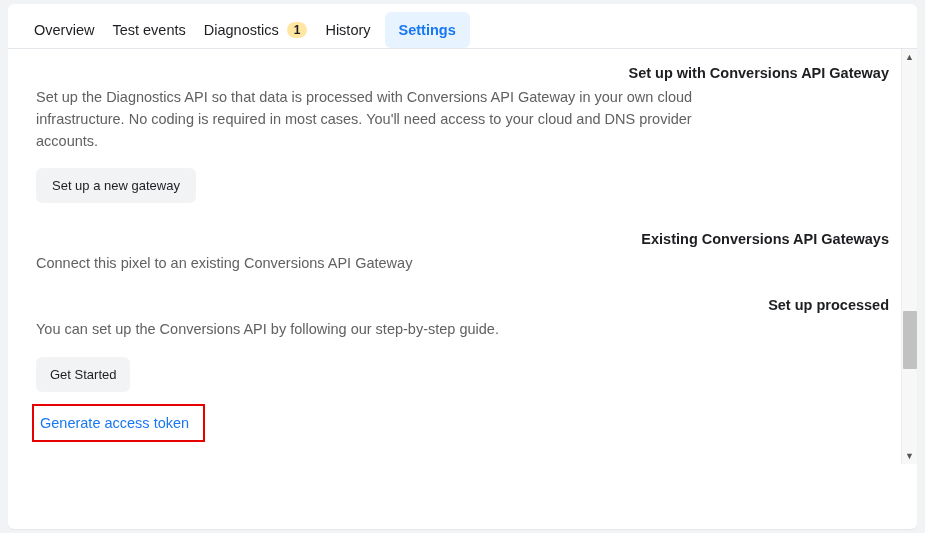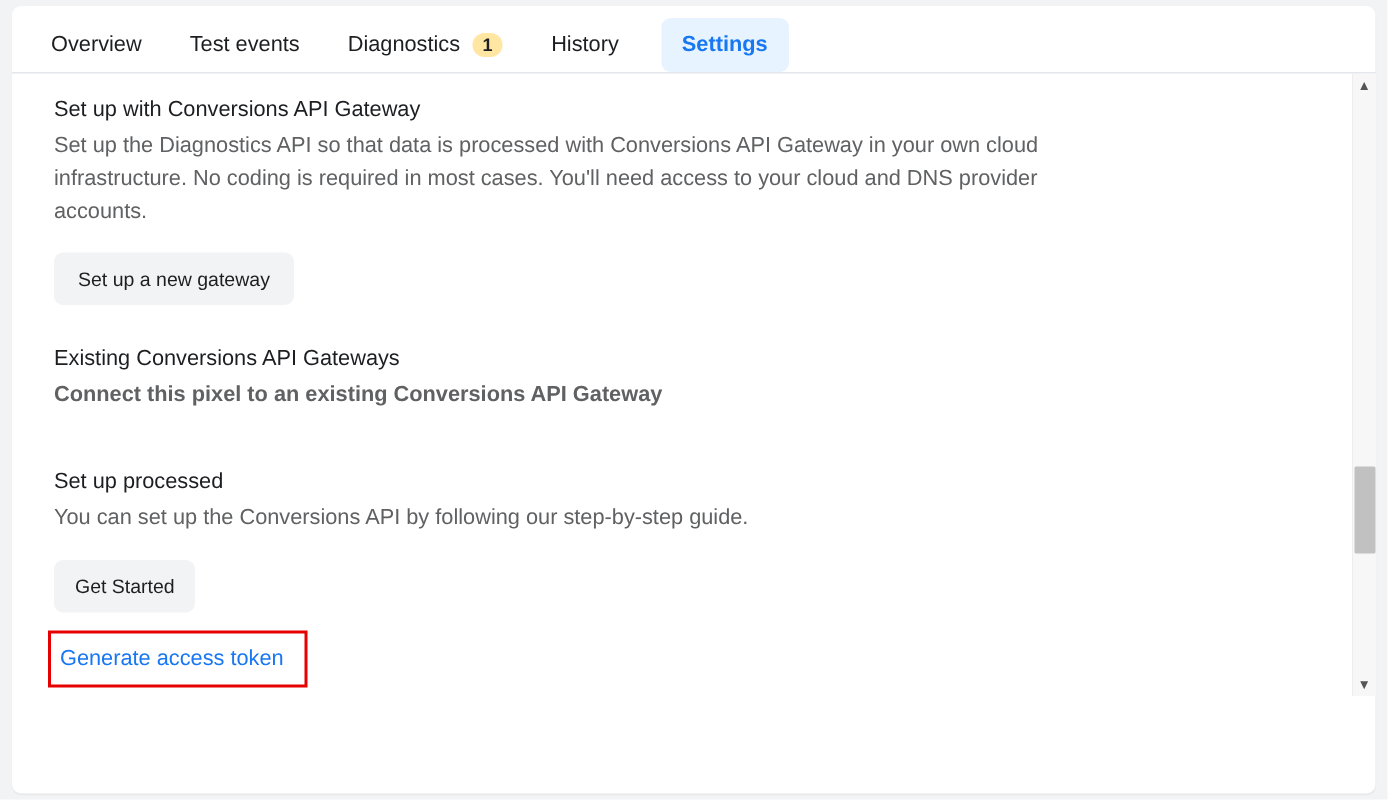--- a/index.html
+++ b/index.html
@@ -59,21 +59,21 @@
       border: none;
       border-radius: 6px;
       display: flex;
       align-items: center;
       gap: 8px;
       cursor: pointer;
     }
     .create-btn svg { fill: #fff; }
     .tabs {
       display: flex;
-      gap: 24px;
+      gap: 10px;
       padding: 8px 22px 0 22px;
       border-bottom: 1px solid #e4e6eb;
     }
     .tab {
       color: #1c1e21;
       font-size: 14.5px;
       padding: 10px 4px;
       cursor: pointer;
       display: flex;
       align-items: center;
@@ -100,24 +100,25 @@
       position: relative;
       height: calc(100% - 110px);
       overflow: hidden;
     }
     .content {
       padding: 16px 28px 20px 28px;
       overflow-y: scroll;
       height: 100%;
     }
     .section-heading {
-      font-weight: 400;
+      font-weight: 700;
       color: #1c1e21;
       font-size: 14.5px;
       margin-bottom: 6px;
+      text-align: right;
     }
     .section-desc {
       color: #606163;
       font-size: 14.5px;
       line-height: 1.5;
       margin-bottom: 16px;
       max-width: 680px;
     }
     .secondary-btn {
       background: #f2f3f5;
@@ -188,21 +189,21 @@
   </div>
 
   <div class="content-wrapper">
     <div class="content">
 
       <div class="section-heading">Set up with Conversions API Gateway</div>
       <div class="section-desc">Set up the Diagnostics API so that data is processed with Conversions API Gateway in your own cloud infrastructure. No coding is required in most cases. You'll need access to your cloud and DNS provider accounts.</div>
       <button class="secondary-btn">Set up a new gateway</button>
 
       <div class="section-heading">Existing Conversions API Gateways</div>
-      <div class="section-desc" style="margin-bottom:38px;font-weight:bold;">Connect this pixel to an existing Conversions API Gateway</div>
+      <div class="section-desc" style="margin-bottom:22px;">Connect this pixel to an existing Conversions API Gateway</div>
 
       <div class="section-heading">Set up processed</div>
       <div class="section-desc">You can set up the Conversions API by following our step-by-step guide.</div>
       <button class="secondary-btn" style="margin-bottom:8px;padding:10px 14px;">Get Started</button>
       <br>
       <div class="highlight-box">
         <span class="link-text">Generate access token</span>
       </div>
 
       

